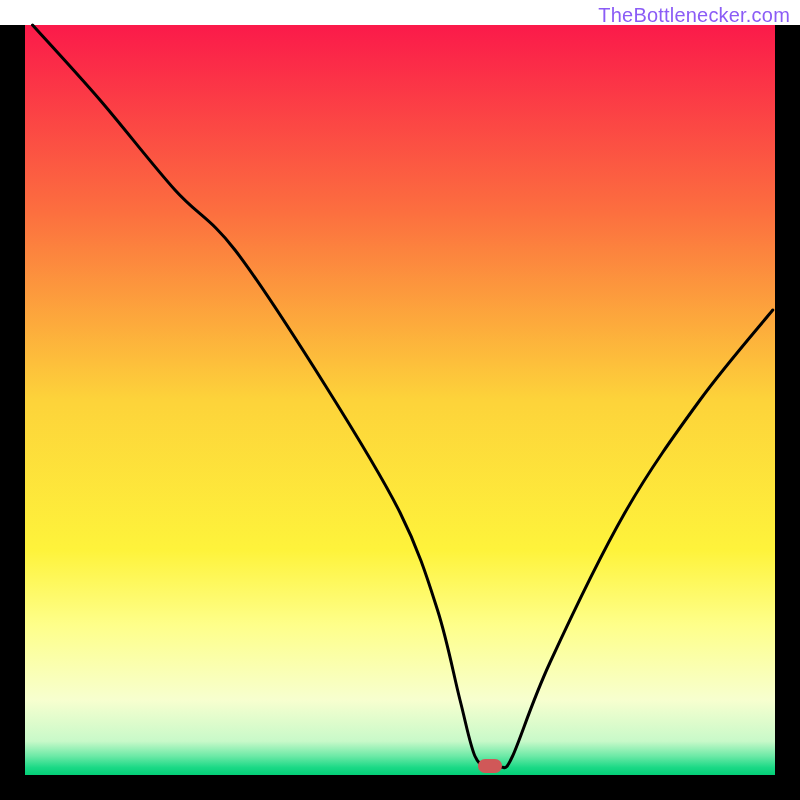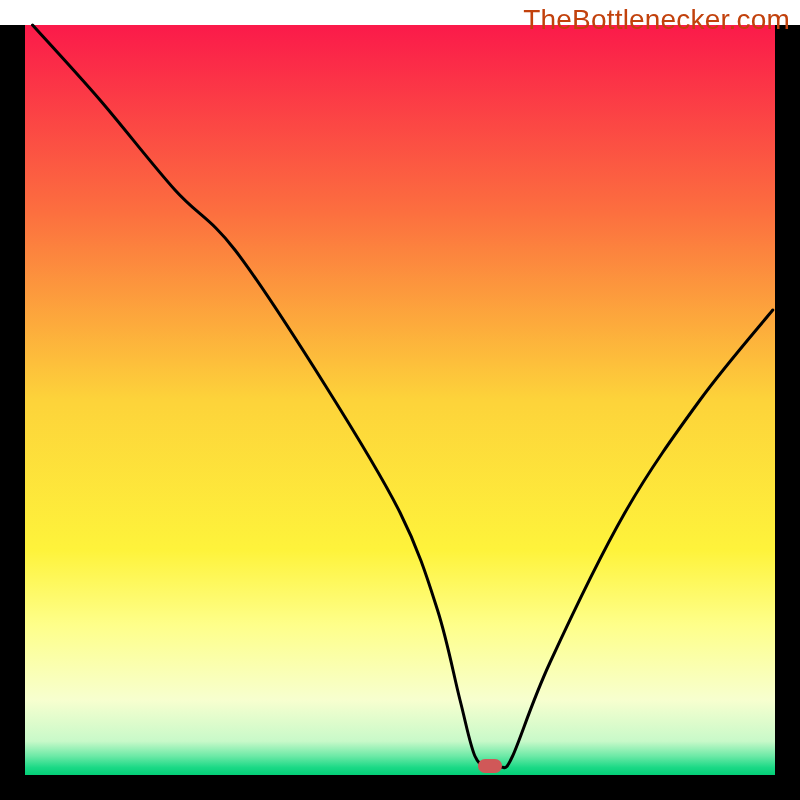--- a/index.html
+++ b/index.html
@@ -13,22 +13,22 @@
   }
   .chart-wrap {
     position: relative;
     width: 800px;
     height: 800px;
   }
   .attribution {
     position: absolute;
     top: 4px;
     right: 10px;
-    color: #c2410c;
-    font-size: 28px;
+    color: #8b5cf6;
+    font-size: 20px;
     letter-spacing: 0.2px;
   }
   svg { display: block; }
 </style>
 </head>
 <body>
 
 <div class="chart-wrap">
   <div class="attribution">TheBottlenecker.com</div>
   <svg id="chart-svg" width="800" height="800" viewBox="0 0 800 800">

